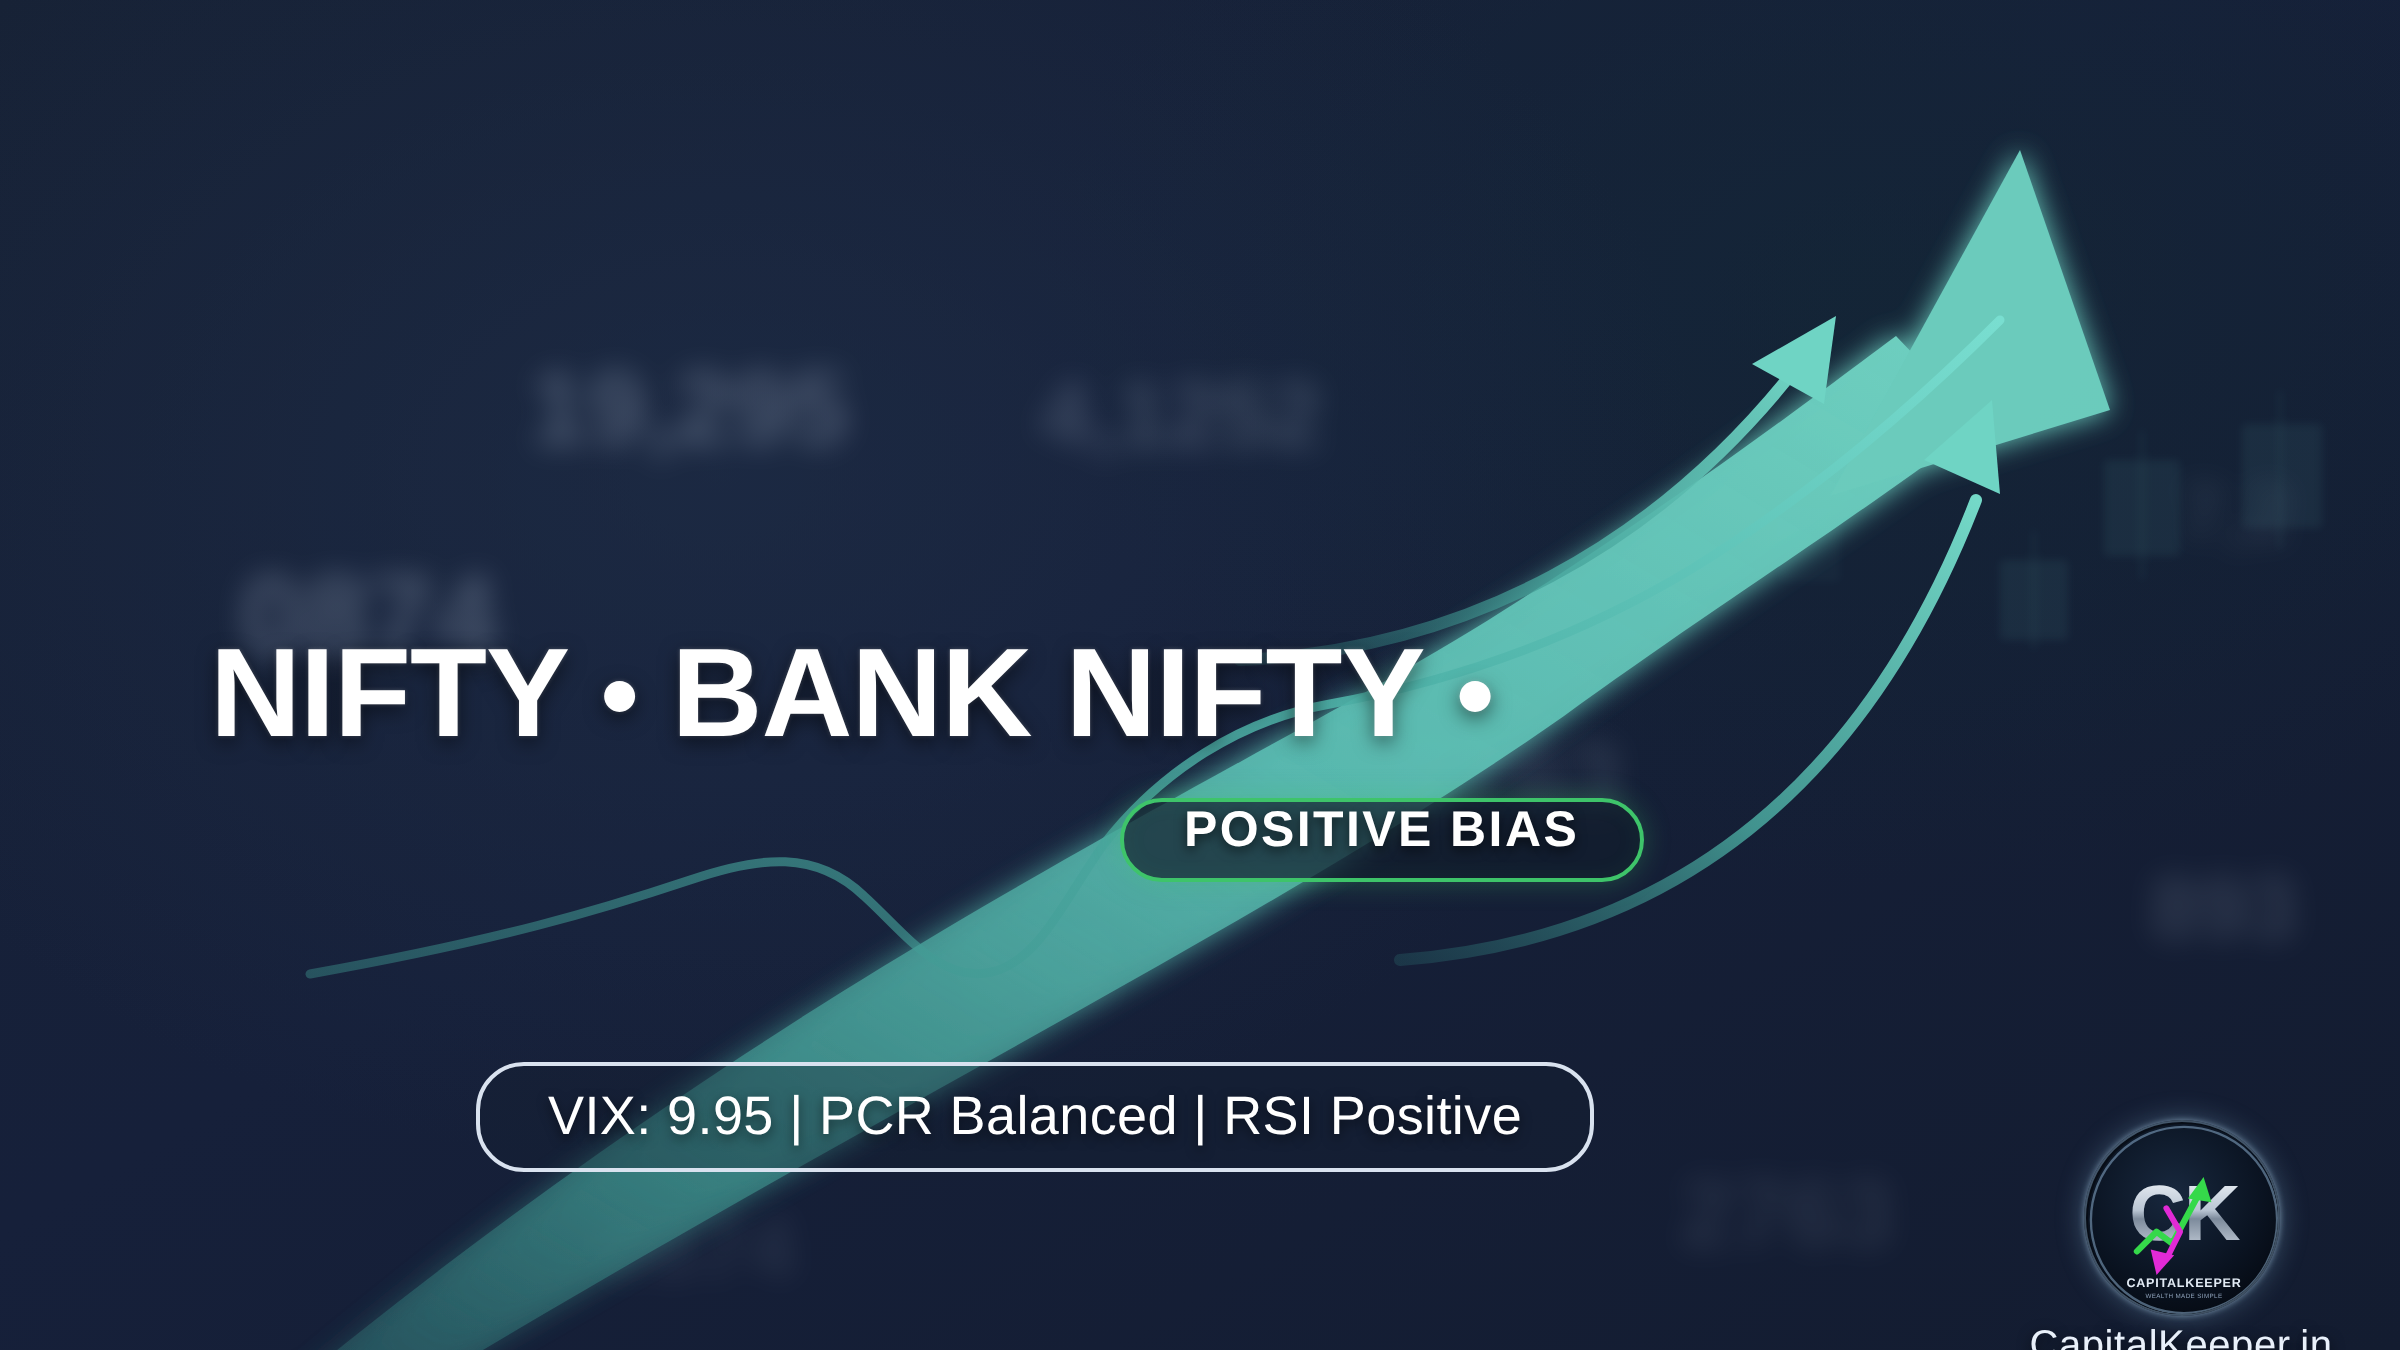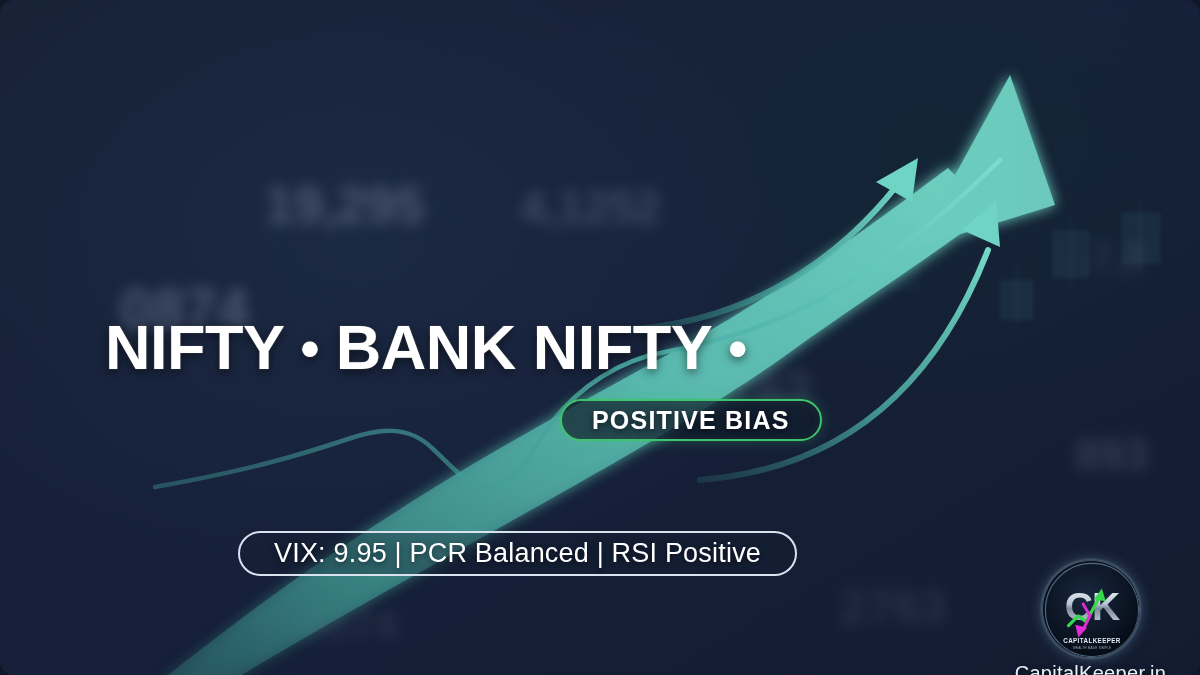--- a/index.html
+++ b/index.html
@@ -11,21 +11,20 @@
   }
 
   .banner {
     position:relative;
     width:1200px; height:675px;
     overflow:hidden;
     background:
       radial-gradient(ellipse 700px 500px at 30% 35%, rgba(32,48,74,0.55) 0%, rgba(21,30,48,0) 70%),
       radial-gradient(ellipse 600px 420px at 78% 22%, rgba(18,42,52,0.50) 0%, rgba(17,26,42,0) 70%),
       linear-gradient(150deg, #172236 0%, #16203a 45%, #131c30 100%);
-    border-radius: 14px;
   }
 
   
   .bg-numbers {
     position:absolute; inset:0;
     filter:blur(7px);
     opacity:0.30;
     pointer-events:none;
   }
   .bg-num {
@@ -60,39 +59,39 @@
     font-family:"Liberation Sans", sans-serif;
   }
   .title .sep { font-size:54px; vertical-align:2px; }
 
   
   .bias-badge {
     position:absolute;
     left:560px; top:399px;
     height:42px;
     padding:0 30px;
-    display:flex; align-items:center; justify-content:center;
+    display:flex; justify-content:center;
     border:2.5px solid #3ec46a;
     border-radius:22px;
     background:rgba(18,29,45,0.72);
     box-shadow:0 0 14px rgba(62,196,106,0.30), inset 0 0 12px rgba(62,196,106,0.06);
   }
   .bias-badge span {
     color:#ffffff;
     font-weight:bold;
     font-size:25px;
     letter-spacing:1.2px;
     text-shadow:0 2px 6px rgba(0,0,0,0.6);
   }
 
   
   .stats-pill {
     position:absolute;
     left:238px; top:531px;
-    height:45px;
+    height:55px;
     padding:0 34px;
     display:flex; align-items:center; justify-content:center;
     border:2px solid #d9e2ef;
     border-radius:24px;
     background:rgba(20,31,50,0.35);
   }
   .stats-pill span {
     color:#ffffff;
     font-size:27px;
     font-weight:400;

